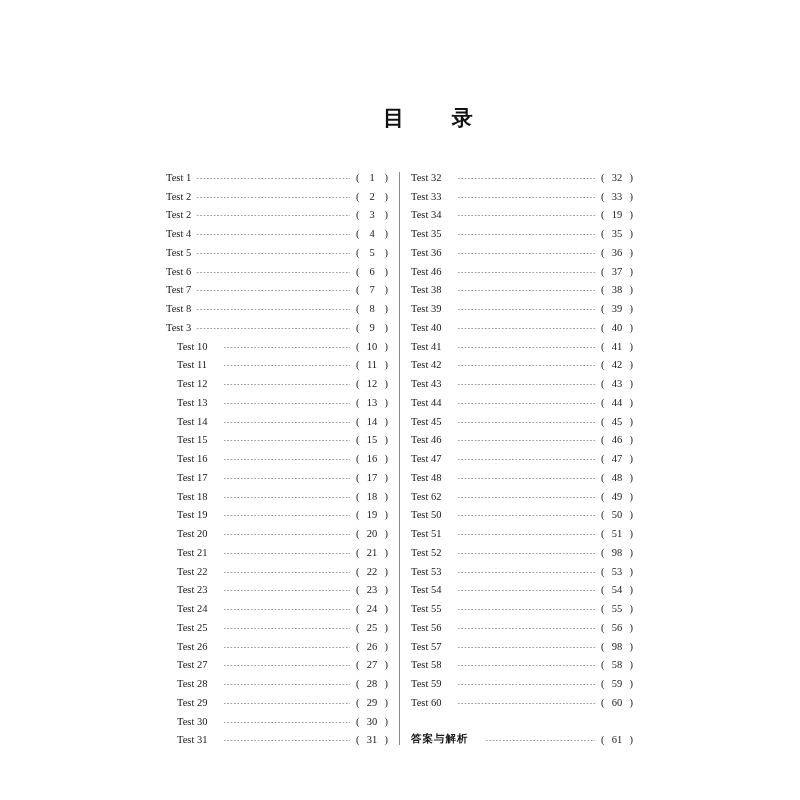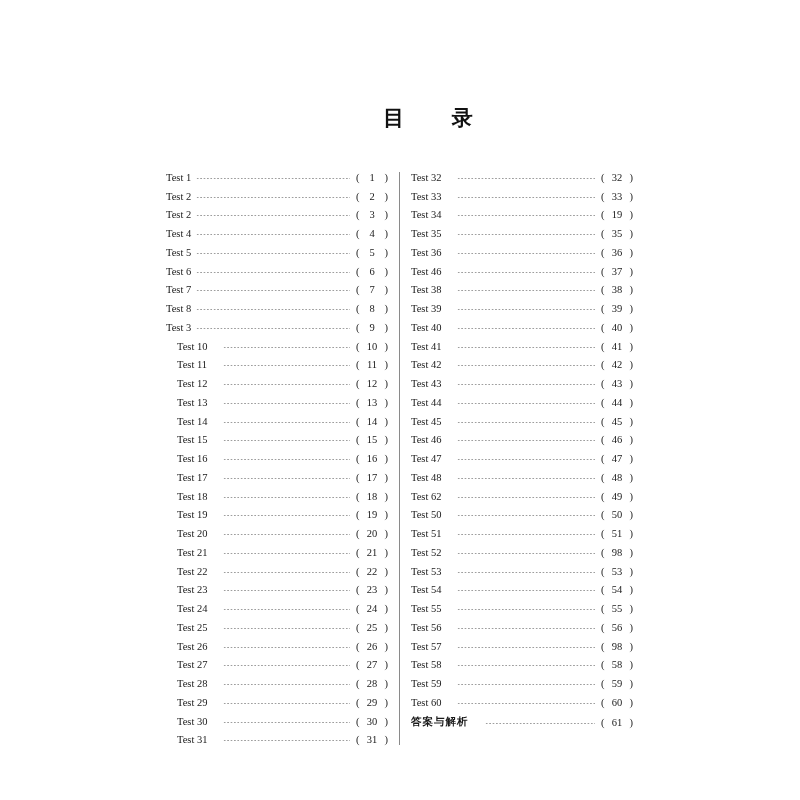--- a/index.html
+++ b/index.html
@@ -77,21 +77,21 @@
     .toc-page {
       flex: 0 0 auto;
       width: 34px;
       display: flex;
       justify-content: space-between;
       padding-left: 2px;
       box-sizing: border-box;
     }
     .toc-page .num { flex: 1 1 auto; text-align: center; }
     .answer-row {
-      margin-top: 1px;
+      margin-top: 18px;
     }
     .answer-row .toc-label {
       font-family: "DejaVu Sans", sans-serif;
       font-weight: bold;
       font-size: 10.5px;
       width: 74px !important;
       letter-spacing: 1px;
     }
   </style>
 </head>

